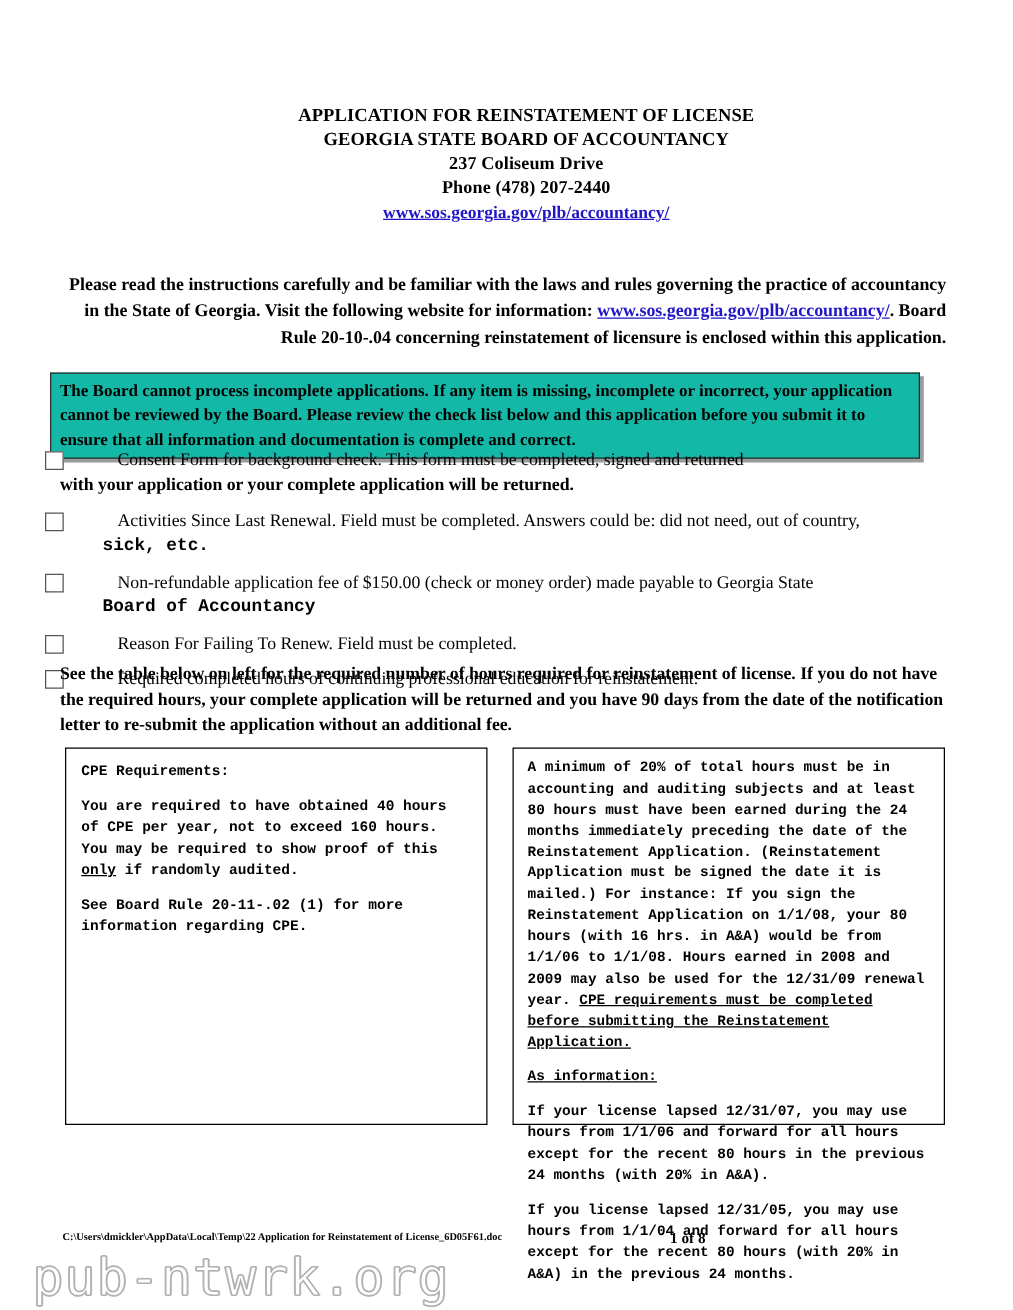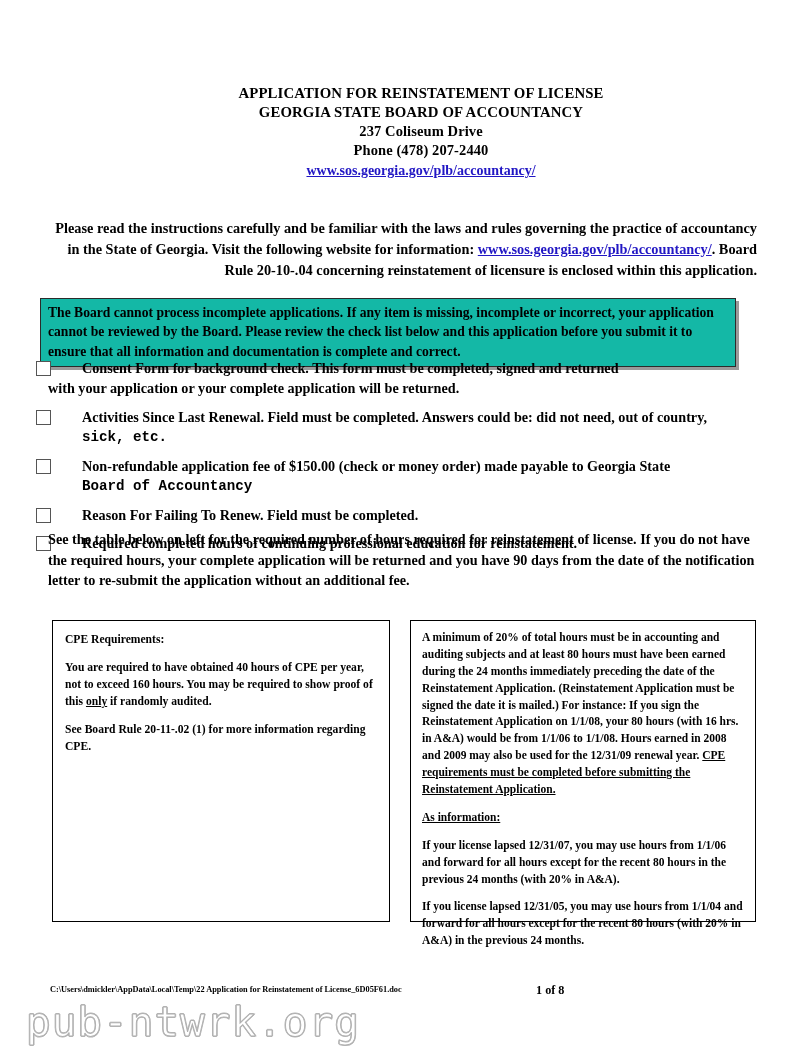--- a/index.html
+++ b/index.html
@@ -100,23 +100,23 @@
     top: 3px;
     width: 15px;
     height: 15px;
     border: 1px solid #555555;
     background: #ffffff;
     box-sizing: border-box;
   }
   .check-text {
     display: block;
     margin-left: 0;
-    padding-left: 0;
+    padding-left: 12px;
     font-size: 14.2px;
-    font-weight: bold;
+    font-weight: normal;
     line-height: 1.44;
     text-indent: 46px;
   }
   .check-row .second-line {
     display: block;
     text-indent: 12px;
     font-size: 14.2px;
     font-weight: bold;
     line-height: 1.44;
   }
@@ -132,24 +132,25 @@
     left: 48px;
     width: 712px;
     font-size: 14.2px;
     font-weight: bold;
     line-height: 1.46;
   }
 
   
   .boxrow {
     position: absolute;
-    top: 620px;
+    top: 598px;
     left: 0;
     width: 810px;
     height: 305px;
+    font-family: Liberation Mono, monospace;
   }
   .boxL {
     position: absolute;
     left: 52px;
     top: 0;
     width: 338px;
     height: 302px;
     border: 1px solid #000;
     box-sizing: border-box;
     padding: 10px 12px 10px 12px;

